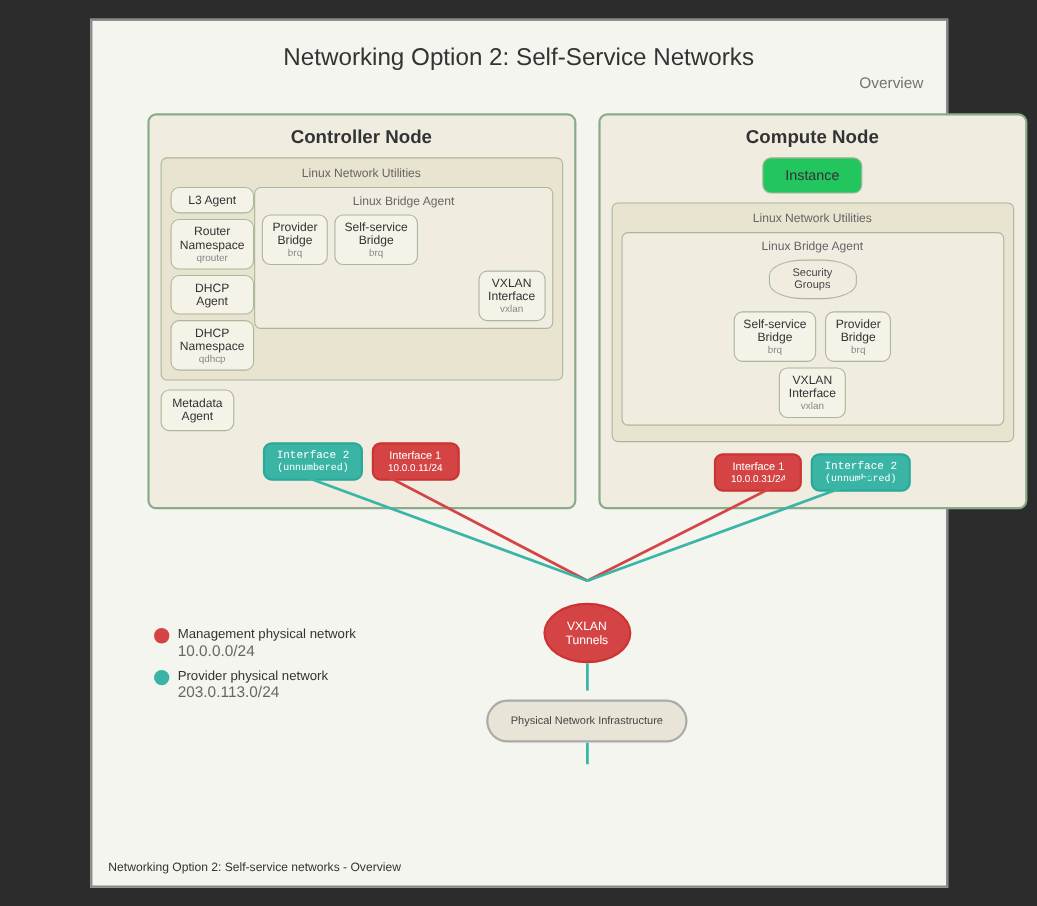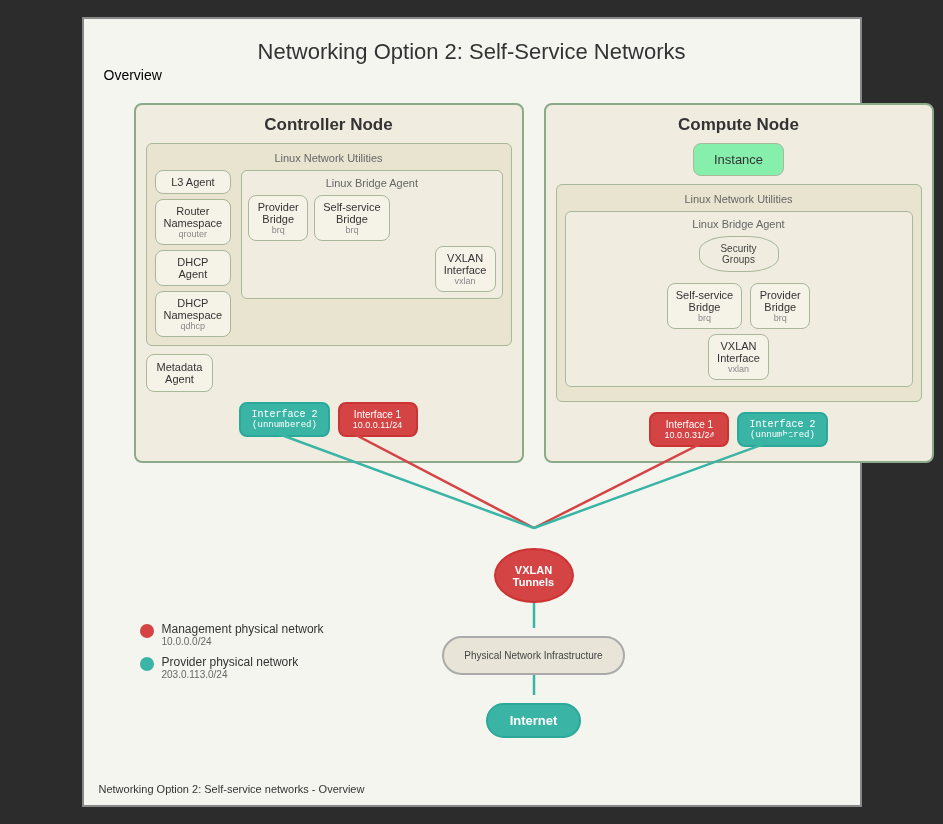--- a/index.html
+++ b/index.html
@@ -20,23 +20,23 @@
       position: relative;
     }
     .page-title {
       text-align: center;
       font-size: 22px;
       font-weight: normal;
       color: #333;
       margin-bottom: 2px;
     }
     .page-subtitle {
-      text-align: left;
+      text-align: right;
       font-size: 14px;
-      color: #000000;
+      color: #737373;
       margin-bottom: 20px;
     }
     .nodes-row {
       display: flex;
       gap: 20px;
       justify-content: center;
       margin-bottom: 0;
     }
     .node-box {
       border: 2px solid #8aaa8a;
@@ -101,21 +101,21 @@
       gap: 5px;
     }
     .right-column {
       display: flex;
       flex-direction: column;
       gap: 5px;
       flex: 1;
     }
     .controller-inner {
       display: flex;
-      gap: 10px;
+      gap: 0;
     }
     .interface-row {
       display: flex;
       gap: 8px;
       justify-content: center;
       margin-top: 10px;
     }
     .interface-box-teal {
       border: 2px solid #2aa89a;
       border-radius: 8px;
@@ -142,21 +142,21 @@
       border: 2px solid #cc3333;
       border-radius: 50%;
       width: 80px;
       height: 55px;
       display: flex;
       align-items: center;
       justify-content: center;
       text-align: center;
       font-size: 11px;
       color: white;
-      font-weight: bold;
+      font-weight: normal;
       margin-top: 5px;
     }
     .cloud-shape {
       background: #e8e4d8;
       border: 2px solid #aaa;
       border-radius: 40px;
       padding: 12px 20px;
       text-align: center;
       font-size: 10px;
       color: #444;
@@ -189,21 +189,21 @@
     .legend-dot {
       width: 14px;
       height: 14px;
       border-radius: 50%;
       margin-top: 2px;
       flex-shrink: 0;
     }
     .legend-dot.red { background: #d44444; }
     .legend-dot.teal { background: #3ab5a5; }
     .legend-text { font-size: 12px; color: #333; }
-    .legend-sub { font-size: 10px; color: #666; }
+    .legend-sub { font-size: 14px; color: #666; }
     .footer-caption {
       position: absolute;
       bottom: 10px;
       left: 15px;
       font-size: 11px;
       color: #333;
     }
     
     .security-groups {
       border: 1px solid #aab89a;
@@ -222,21 +222,21 @@
       background: #f5f2e8;
       padding: 6px 10px;
       font-size: 11px;
       text-align: center;
       color: #333;
       margin-top: 0;
     }
     .instance-box {
       border: 1px solid #aab89a;
       border-radius: 8px;
-      background: #86efac;
+      background: #22c55e;
       padding: 8px 20px;
       font-size: 13px;
       text-align: center;
       color: #333;
       margin: 0 auto 8px;
       width: fit-content;
     }
     .main-diagram {
       position: relative;
       width: 860px;
@@ -414,21 +414,20 @@
       <div class="cloud-shape">
         <span>Physical
 Network
 Infrastructure</span>
       </div>
 
       <svg width="10" height="20" style="display:block;">
         <line x1="5" y1="0" x2="5" y2="20" stroke="#3ab5a5" stroke-width="2.5"></line>
       </svg>
 
-      <div class="internet-oval">Internet</div>
 
     </div>
 
     <div class="legend">
       <div class="legend-item">
         <div class="legend-dot red"></div>
         <div>
           <div class="legend-text">Management physical network</div>
           <div class="legend-sub">10.0.0.0/24</div>
         </div>

